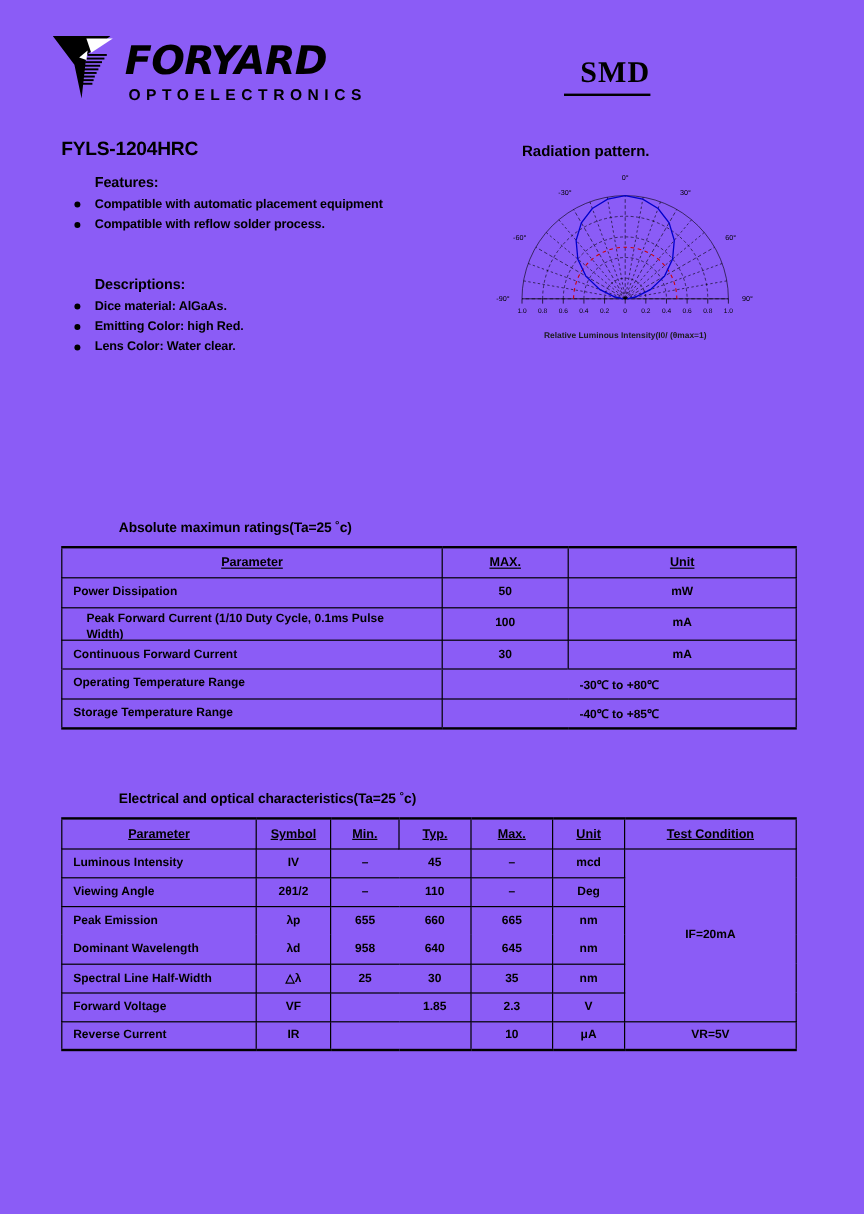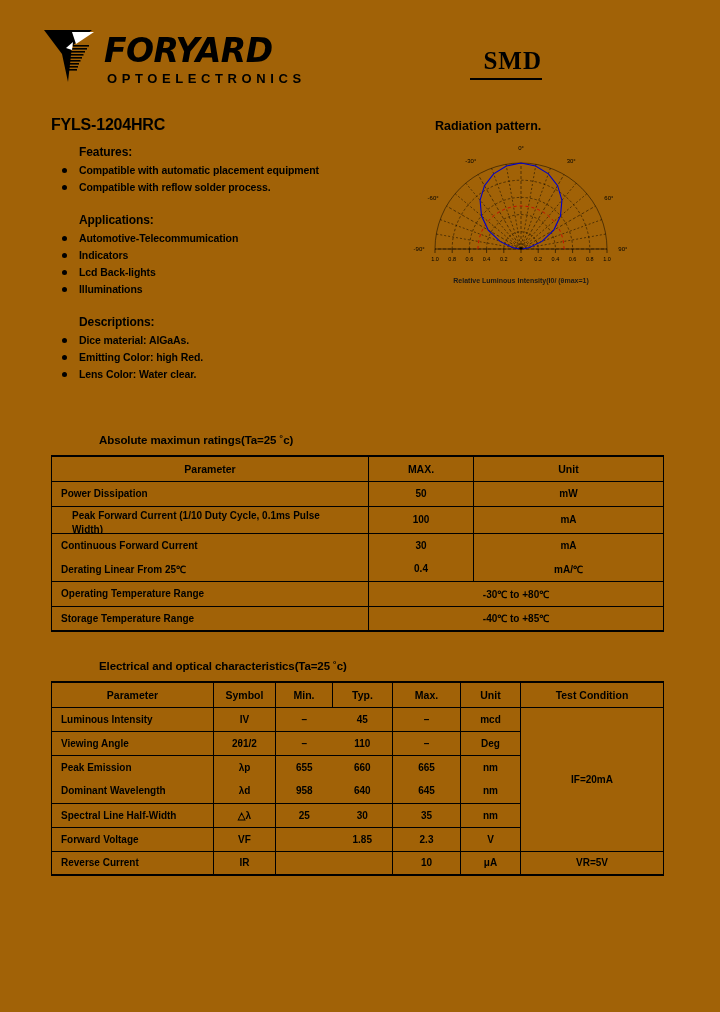--- a/index.html
+++ b/index.html
@@ -14,21 +14,21 @@
     position: relative;
     font-family: "Liberation Sans", sans-serif;
     color: #000000;
     overflow: hidden;
   }
   .page {
     position: absolute;
     left: 0; top: 0;
     width: 720px;
     height: 1012px;
-    background: #a16207;
+    background: #8b5cf6;
   }
 
   
   .header {
     position: absolute;
     left: 0; top: 0;
     width: 720px;
     height: 100px;
   }
   .logo-block {
@@ -185,21 +185,21 @@
     border: 1px solid #000;
     padding: 0;
     font-weight: bold;
     vertical-align: middle;
   }
   table.dtbl th { font-size: 10.5px; text-align: center; }
 
   #abs-table { left: 51px; top: 455px; width: 612px; }
   #elec-table { left: 51px; top: 681px; width: 612px; }
 
-  .topline { border-top: 2.5px solid #000 !important; }
+  .topline { border-top: 2.5px solid #000 !important; text-decoration: underline; }
   .botline { border-bottom: 2.5px solid #000 !important; }
 
   .c { text-align: center; }
   .l { text-align: left; padding-left: 9px !important; }
   .nb-b { border-bottom: none !important; }
   .nb-t { border-top: none !important; }
   .nb-l { border-left: none !important; }
   .nb-r { border-right: none !important; }
 
   .rowh { height: 25px; }
@@ -264,29 +264,20 @@
     <div>
       <div class="sec-head">Features:</div>
       <ul class="bullets">
         <li><span class="dot"></span><span>Compatible with automatic placement equipment</span></li>
         <li><span class="dot"></span><span>Compatible with reflow solder process.</span></li>
       </ul>
     </div>
 
     <div class="sec-gap"></div>
 
-    <div>
-      <div class="sec-head">Applications:</div>
-      <ul class="bullets">
-        <li><span class="dot"></span><span>Automotive-Telecommumication</span></li>
-        <li><span class="dot"></span><span>Indicators</span></li>
-        <li><span class="dot"></span><span>Lcd Back-lights</span></li>
-        <li><span class="dot"></span><span>Illuminations</span></li>
-      </ul>
-    </div>
 
     <div class="sec-gap"></div>
 
     <div>
       <div class="sec-head">Descriptions:</div>
       <ul class="bullets">
         <li><span class="dot"></span><span>Dice material: AlGaAs.</span></li>
         <li><span class="dot"></span><span>Emitting Color: high Red.</span></li>
         <li><span class="dot"></span><span>Lens Color: Water clear.</span></li>
       </ul>
@@ -384,25 +375,20 @@
           </div>
         </td>
         <td class="c">100</td>
         <td class="c">mA</td>
       </tr>
       <tr class="rowh-s">
         <td class="l nb-b">Continuous Forward Current</td>
         <td class="c nb-b">30</td>
         <td class="c nb-b">mA</td>
       </tr>
-      <tr class="rowh-s">
-        <td class="l nb-t">Derating Linear From 25℃</td>
-        <td class="c nb-t">0.4</td>
-        <td class="c nb-t">mA/℃</td>
-      </tr>
       <tr class="rowh">
         <td class="l">Operating Temperature Range</td>
         <td class="c" colspan="2">-30℃ to +80℃</td>
       </tr>
       <tr class="rowh">
         <td class="l botline">Storage Temperature Range</td>
         <td class="c botline" colspan="2">-40℃ to +85℃</td>
       </tr>
     </tbody>
   </table>

